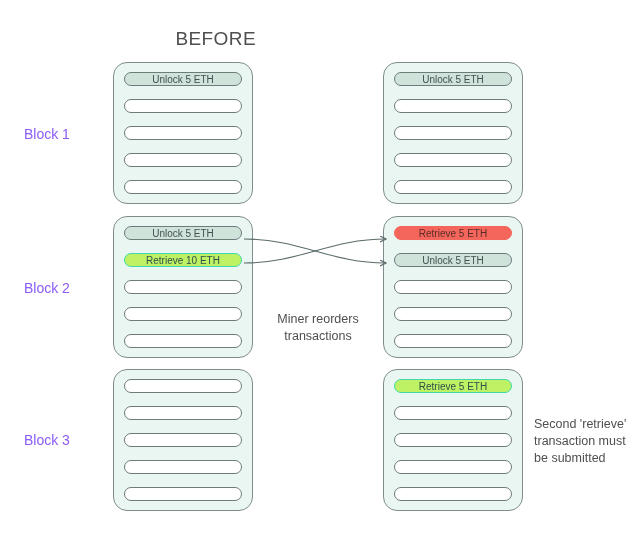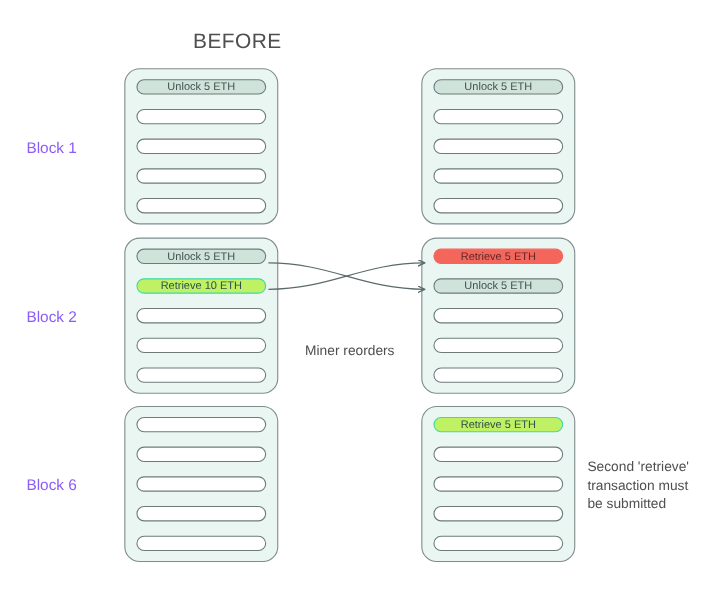--- a/index.html
+++ b/index.html
@@ -112,21 +112,21 @@
 </style>
 </head>
 <body>
 
 <div id="diagram">
 
   <div class="col-header before">BEFORE</div>
 
   <div class="row-label" style="top:126px;">Block 1</div>
   <div class="row-label" style="top:280px;">Block 2</div>
-  <div class="row-label" style="top:432px;">Block 6</div>
+  <div class="row-label" style="top:432px;">Block 3</div>
 
   <div class="block" style="left:113px; top:62px;">
     <div class="tx pale">Unlock 5 ETH</div>
     <div class="tx empty"></div>
     <div class="tx empty"></div>
     <div class="tx empty"></div>
     <div class="tx empty"></div>
   </div>
 
   <div class="block" style="left:113px; top:216px;">
@@ -176,20 +176,21 @@
       </marker>
     </defs>
 
     <path d="M244,239 C300,239 330,263 386,263" fill="none" stroke="#5a6a6a" stroke-width="1.1" marker-end="url(#arrowhead)"></path>
 
     <path d="M244,263 C300,263 330,239 386,239" fill="none" stroke="#5a6a6a" stroke-width="1.1" marker-end="url(#arrowhead)"></path>
   </svg>
 
   <div class="annotation" style="left:253px; top:271px;margin-top:40px;">
     <div>Miner reorders</div>
+    <div>transactions</div>
   </div>
 
   <div class="side-caption" style="left:534px; top:416px;">
     <div>Second 'retrieve'</div>
     <div>transaction must</div>
     <div>be submitted</div>
   </div>
 
 </div>
 

